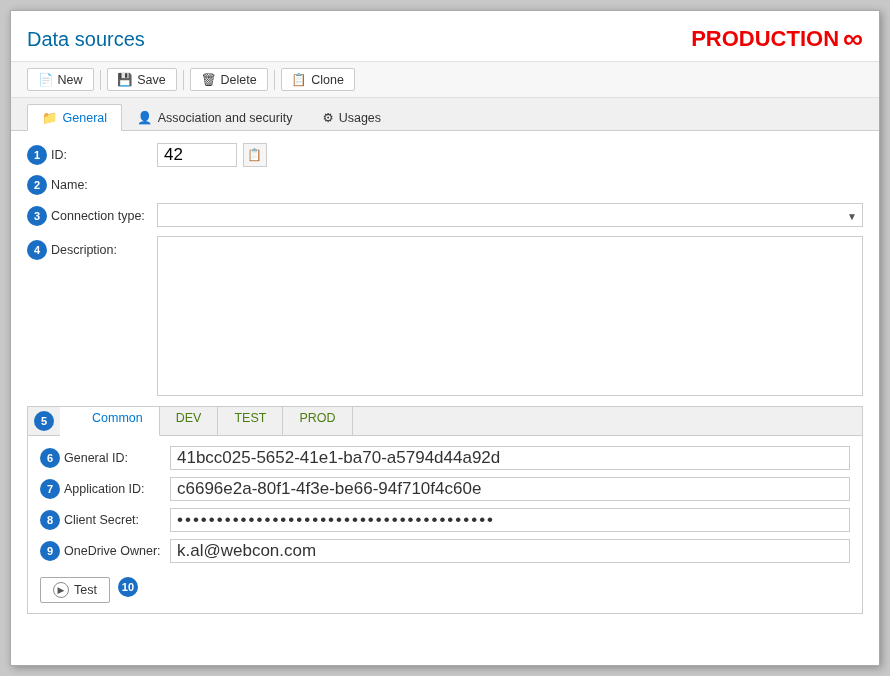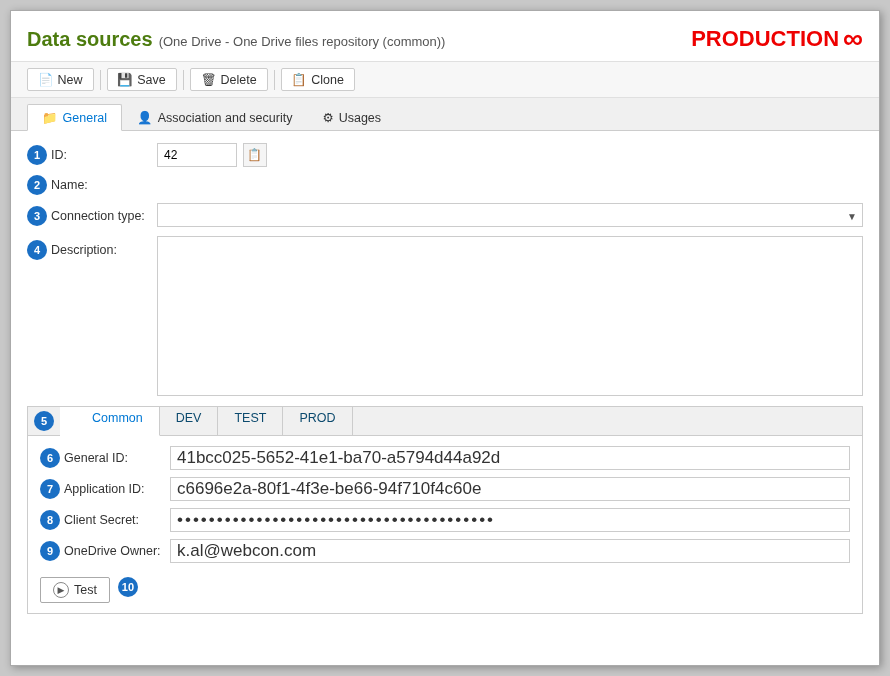--- a/index.html
+++ b/index.html
@@ -1,61 +1,60 @@
 <!DOCTYPE html>
 <html><head>
   <meta charset="utf-8">
   <style>
     * { box-sizing: border-box; margin: 0; padding: 0; }
     body { font-family: Segoe UI, Arial, sans-serif; font-size: 13px; background: #c8c8c8; display: flex; align-items: center; justify-content: center; min-height: 100vh; }
     .window { background: #fff; width: 870px; min-height: 656px; border: 1px solid #aaa; box-shadow: 2px 2px 8px rgba(0,0,0,0.3); position: relative; }
     .title-bar { background: #fff; padding: 12px 16px 6px 16px; display: flex; align-items: center; justify-content: space-between; border-bottom: 1px solid #e0e0e0; }
     .title-left { display: flex; align-items: baseline; gap: 6px; }
-    .title-main { font-size: 20px; font-weight: 700; color: #4d7c0f; }
+    .title-main { font-size: 20px; font-weight: 400; color: #0369a1; }
     .title-sub { font-size: 13px; color: #555; }
     .title-right { font-size: 22px; font-weight: bold; color: #e00; display: flex; align-items: center; gap: 4px; }
     .toolbar { padding: 6px 16px; display: flex; align-items: center; gap: 4px; border-bottom: 1px solid #e0e0e0; background: #f7f7f7; }
     .toolbar-btn { display: flex; align-items: center; gap: 4px; padding: 3px 10px; background: #fff; border: 1px solid #ccc; cursor: pointer; font-size: 12.5px; color: #333; border-radius: 2px; }
     .toolbar-sep { width: 1px; height: 20px; background: #ccc; margin: 0 2px; }
     .tabs-row { display: flex; padding: 6px 16px 0 16px; background: #f0f0f0; border-bottom: 1px solid #ccc; }
     .tab { padding: 5px 14px; font-size: 12.5px; cursor: pointer; border: 1px solid transparent; border-bottom: none; background: transparent; color: #333; display: flex; align-items: center; gap: 5px; border-radius: 2px 2px 0 0; }
     .tab.active { background: #fff; border-color: #ccc; border-bottom: 1px solid #fff; margin-bottom: -1px; color: #0078d4; font-weight: 500; }
     .form-body { padding: 12px 16px; }
     .form-row { display: flex; align-items: center; margin-bottom: 8px; }
     .form-label { width: 130px; font-size: 12.5px; color: #333; flex-shrink: 0; display: flex; align-items: center; gap: 4px; }
     .form-control { flex: 1; height: 24px; border: 1px solid #ccc; font-size: 12.5px; padding: 2px 6px; color: #333; background: #fff; }
     .id-row { display: flex; align-items: center; gap: 6px; }
-    .id-input { width: 80px; height: 24px; border: 1px solid #ccc; font-size: 12px; padding: 2px 6px; }
+    .id-input { width: 80px; height: 24px; border: 1px solid #ccc; font-size: 17px; padding: 2px 6px; }
     .copy-btn { width: 24px; height: 24px; border: 1px solid #ccc; background: #f5f5f5; cursor: pointer; display: flex; align-items: center; justify-content: center; font-size: 12px; }
     .dropdown-wrap { position: relative; flex: 1; }
     .dropdown-wrap select { width: 100%; height: 24px; border: 1px solid #ccc; font-size: 12.5px; padding: 10px 6px; background: #fff; color: #333; appearance: none; }
     .dropdown-arrow { position: absolute; right: 6px; top: 50%; transform: translateY(-50%); pointer-events: none; font-size: 10px; color: #555; }
     .description-area { flex: 1; border: 1px solid #ccc; font-size: 12.5px; padding: 4px 6px; color: #333; background: #fff; height: 160px; resize: none; }
     .description-row { align-items: flex-start; }
     .env-tabs-section { margin-top: 10px; border: 1px solid #ccc; }
     .env-tabs-row { display: flex; background: #f0f0f0; border-bottom: 1px solid #ccc; }
-    .env-tab { padding: 4px 16px; font-size: 12.5px; cursor: pointer; border-right: 1px solid #ccc; color: #0c4a6e; }
+    .env-tab { padding: 4px 16px; font-size: 12.5px; cursor: pointer; border-right: 1px solid #ccc; color: #4d7c0f; }
     .env-tab.active { background: #fff; color: #0078d4; font-weight: 500; border-bottom: 1px solid #fff; margin-bottom: -1px; padding-left: 32px; }
     .env-body { padding: 10px 12px; }
     .env-row { display: flex; align-items: center; margin-bottom: 7px; }
     .env-label { width: 130px; font-size: 12.5px; color: #333; flex-shrink: 0; display: flex; align-items: center; gap: 4px; }
     .env-input { flex: 1; height: 24px; border: 1px solid #ccc; font-size: 17px; padding: 2px 6px; color: #333; background: #fff; }
     .circle-num { width: 20px; height: 20px; background: #1a6fc4; color: #fff; border-radius: 50%; font-size: 11px; display: inline-flex; align-items: center; justify-content: center; font-weight: bold; flex-shrink: 0; }
     .test-btn { display: flex; align-items: center; gap: 5px; padding: 4px 12px; background: #fff; border: 1px solid #aaa; cursor: pointer; font-size: 12.5px; color: #333; border-radius: 2px; margin-top: 6px; }
     .password-field { letter-spacing: 2px; color: #333; }
   </style>
 </head>
 <body>
 
 <div class="window">
 
   <div class="title-bar">
     <div class="title-left">
       <span class="title-main">Data sources</span>
-      <span class="title-sub">(One Drive - One Drive files repository (common))</span>
     </div>
     <div class="title-right">
       <span>PRODUCTION</span>
       <span style="font-size:28px; color:#e00;">∞</span>
     </div>
   </div>
 
   <div class="toolbar">
     <button class="toolbar-btn">
       <span>📄</span>

